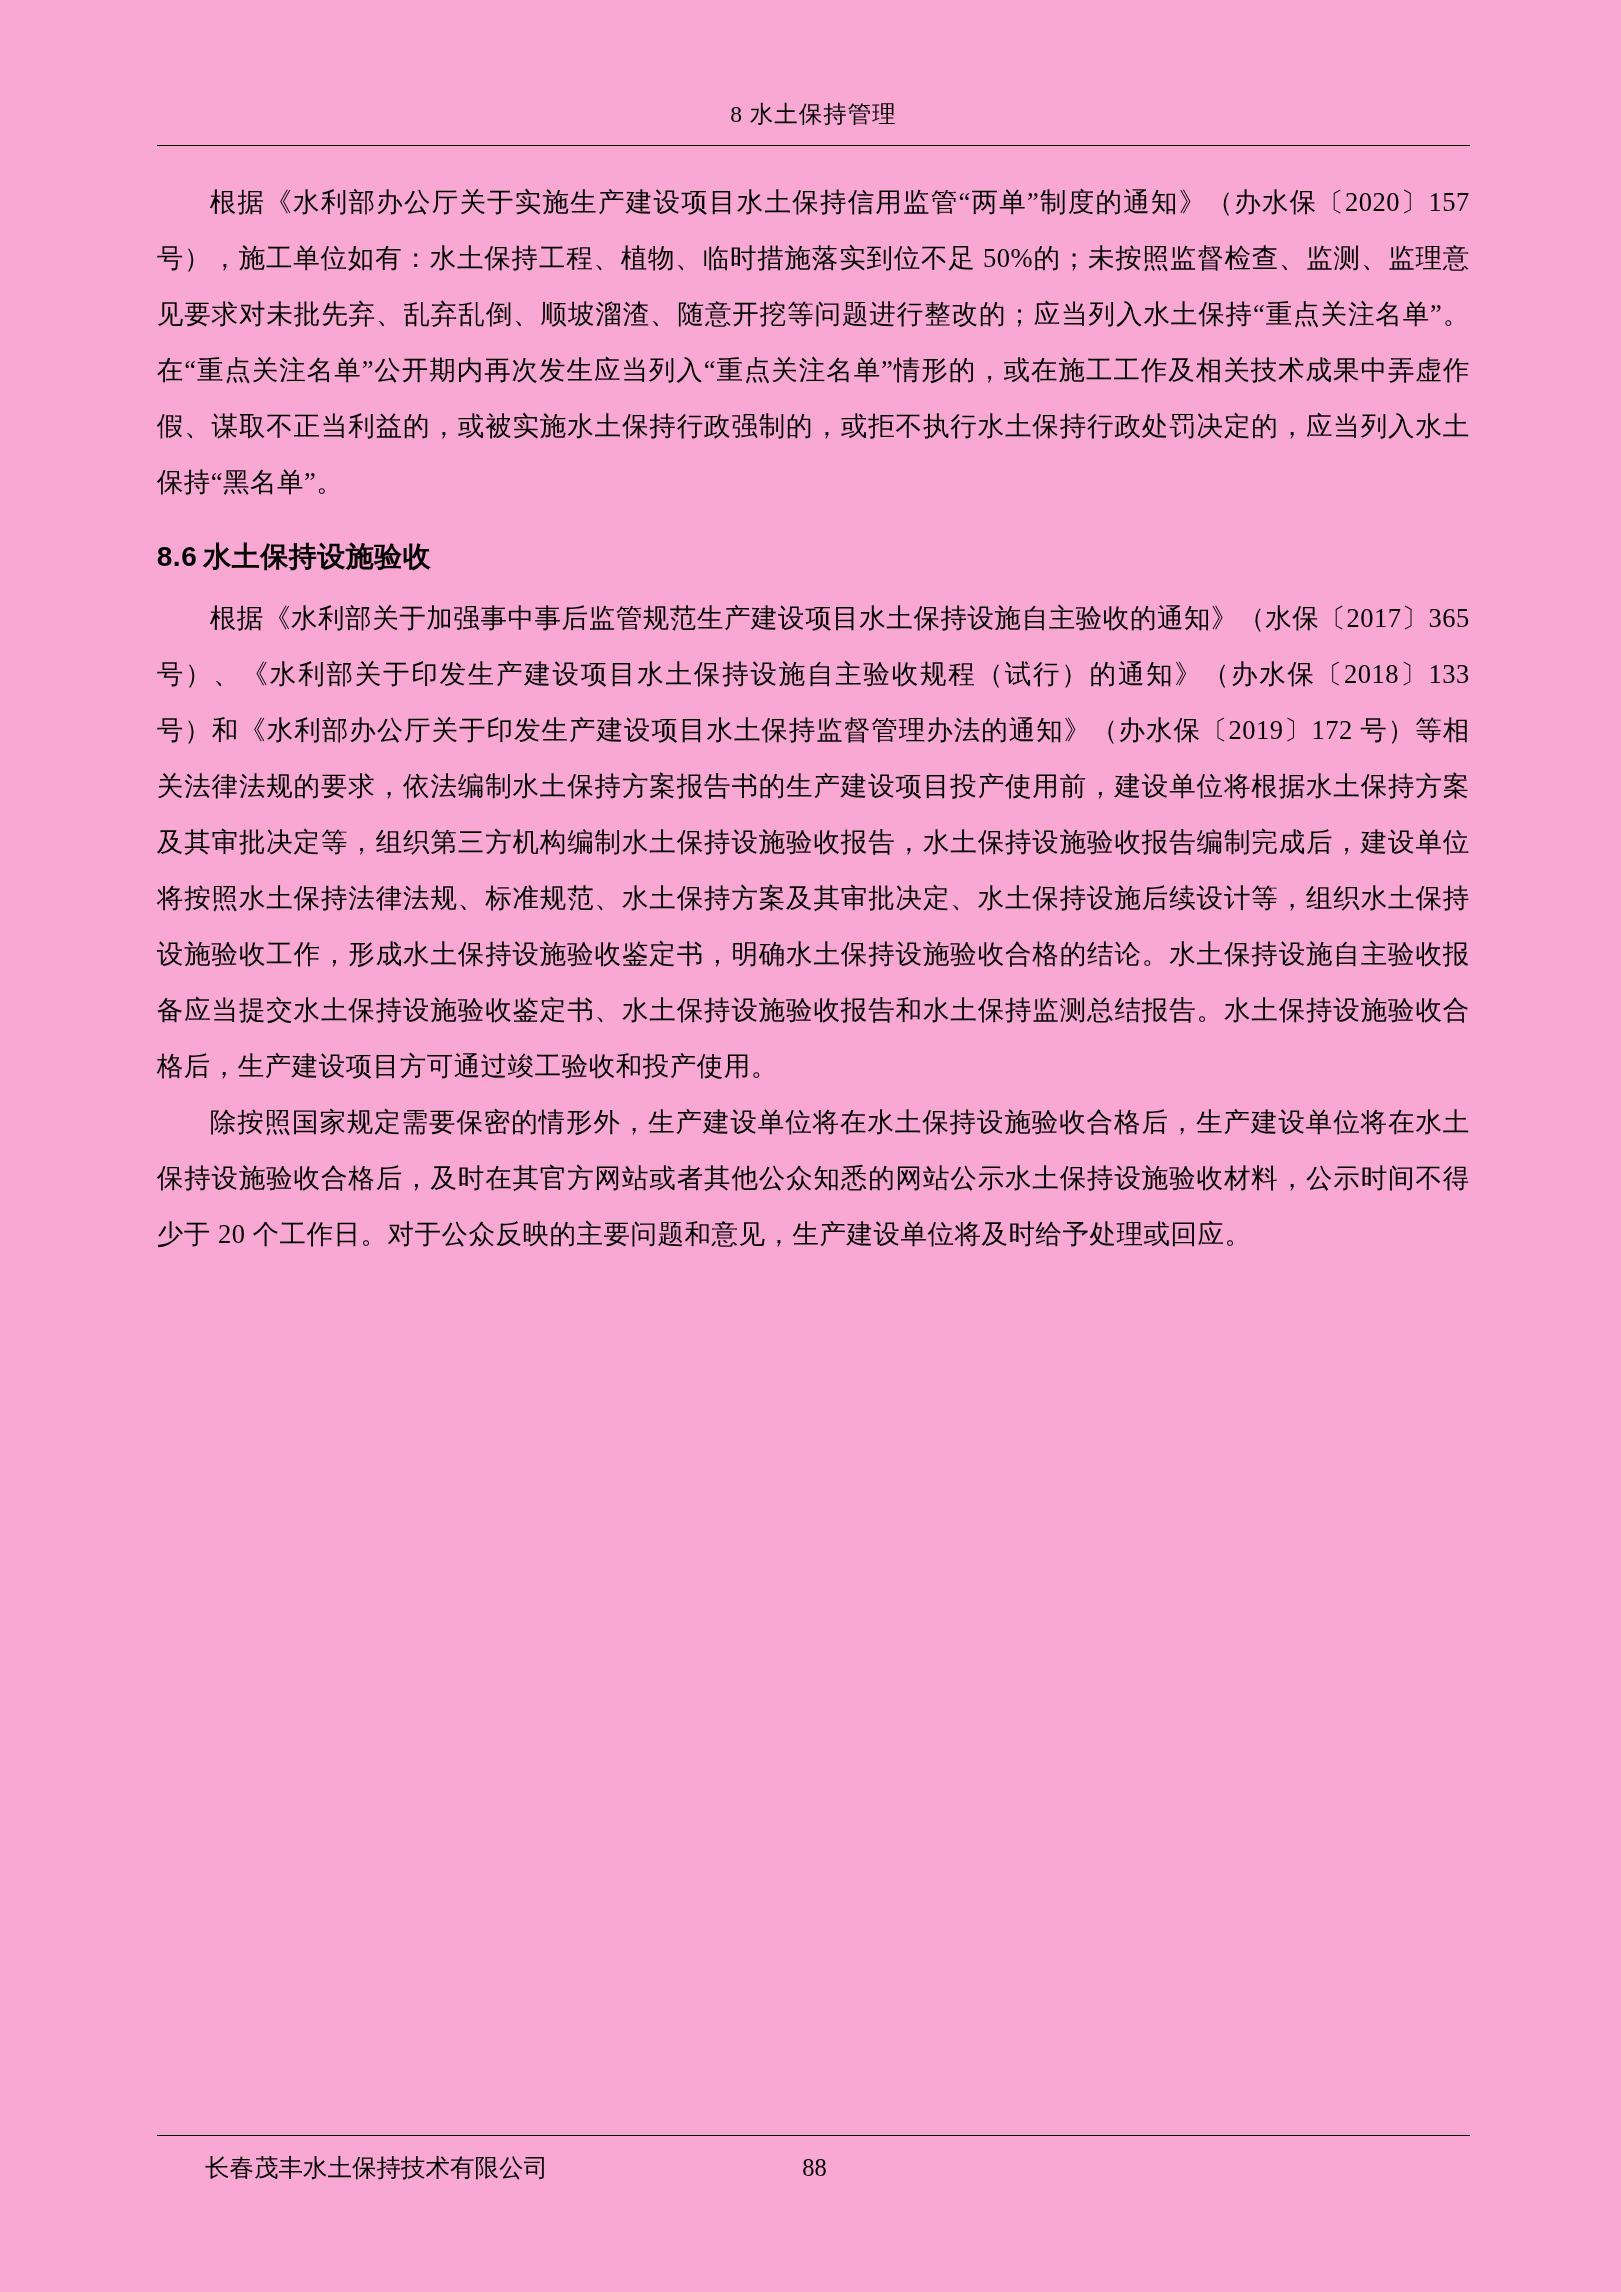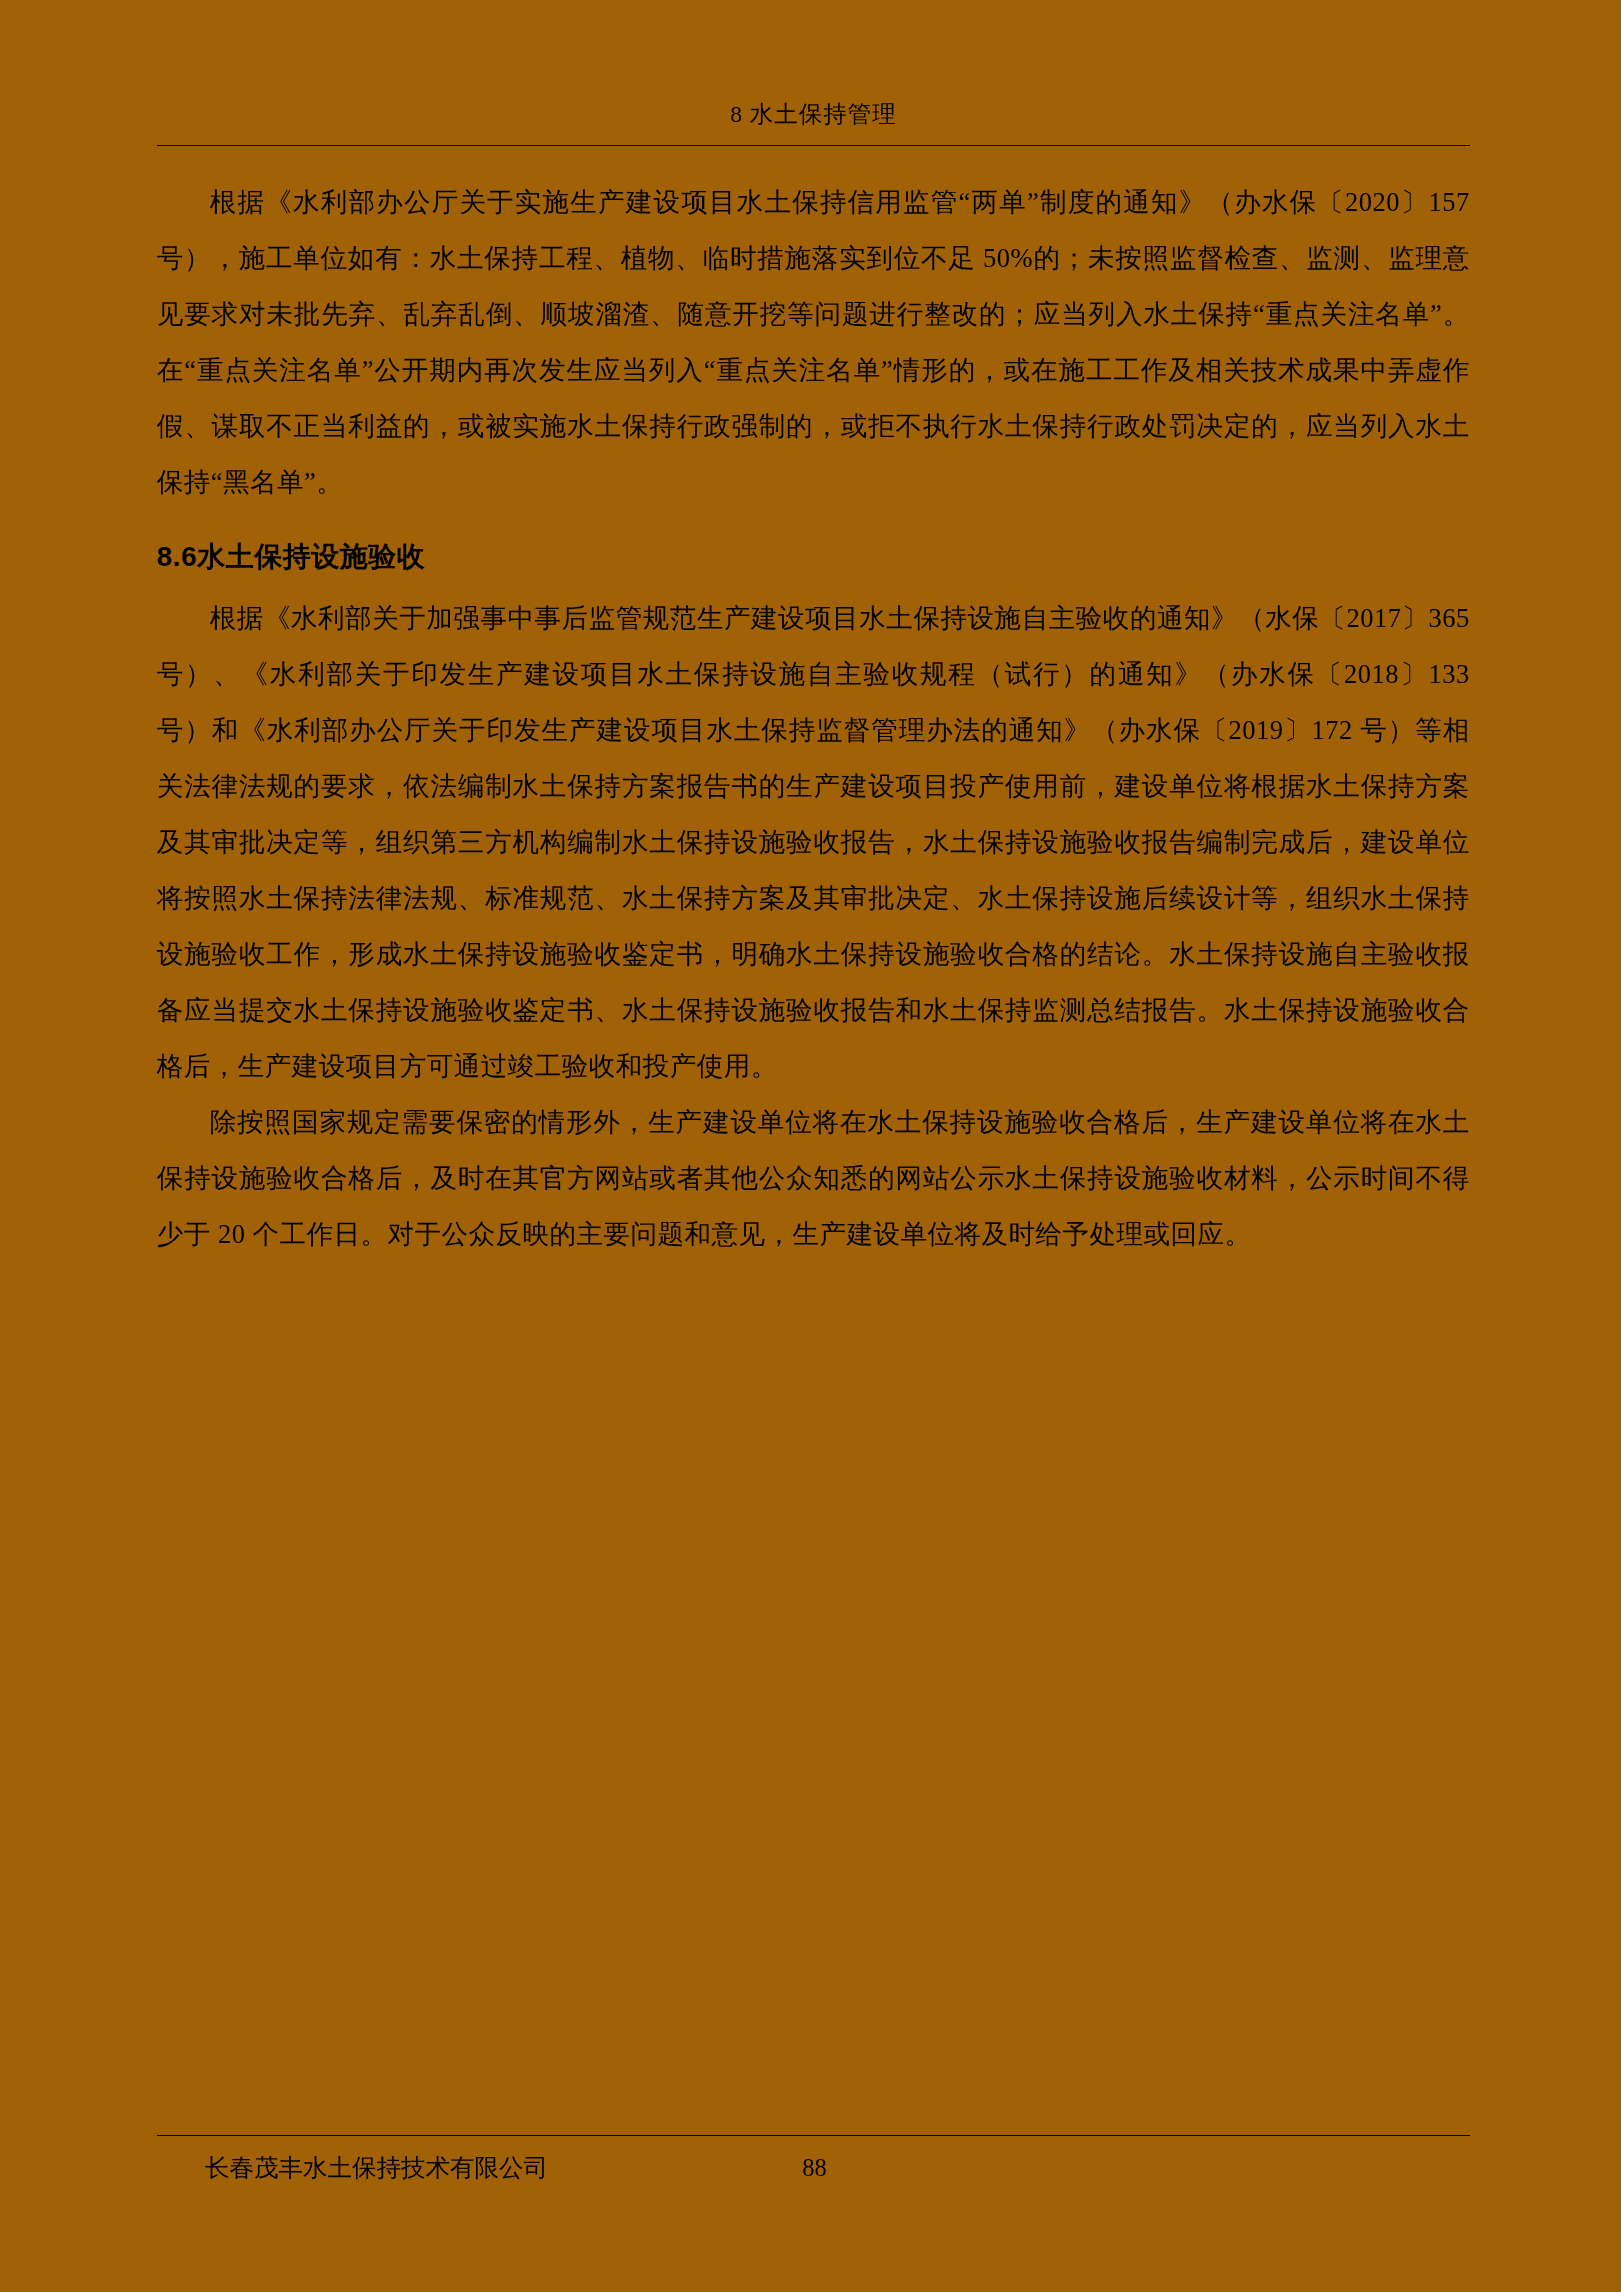--- a/index.html
+++ b/index.html
@@ -9,21 +9,21 @@
   }
   body {
     font-family: "Liberation Serif", "DejaVu Serif", serif;
     color: #000000;
   }
   .page {
     position: relative;
     width: 1621px;
     height: 2293px;
     margin: 0 auto;
-    background: #a16207;
+    background: #f9a8d4;
     box-sizing: border-box;
     padding: 0;
     overflow: hidden;
   }
   .content {
     position: absolute;
     left: 147px;
     top: 0;
     width: 1333px;
     height: 2293px;
@@ -69,21 +69,21 @@
   }
   h2.section-head {
     margin: 17.6px 0 5.9px 0;
     font-size: 28px;
     line-height: 57px;
     font-weight: bold;
     letter-spacing: 0.5px;
     font-family: "Liberation Sans", "DejaVu Sans", sans-serif;
   }
   h2.section-head .num {
-    margin-right: 0;
+    margin-right: 6px;
   }
   
   .footer-rule {
     position: absolute;
     top: 2135px;
     left: 9.8px;
     width: 1313px;
     height: 1px;
     background: #000000;
   }

